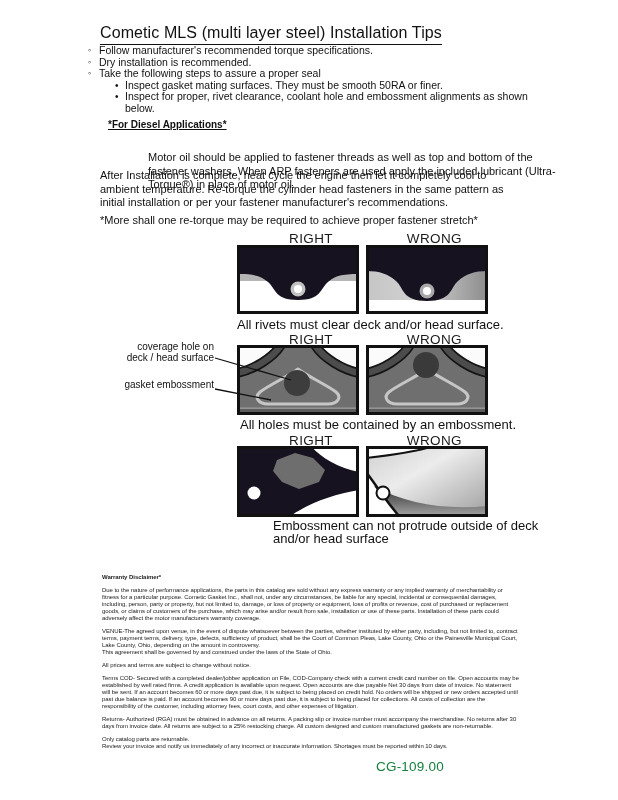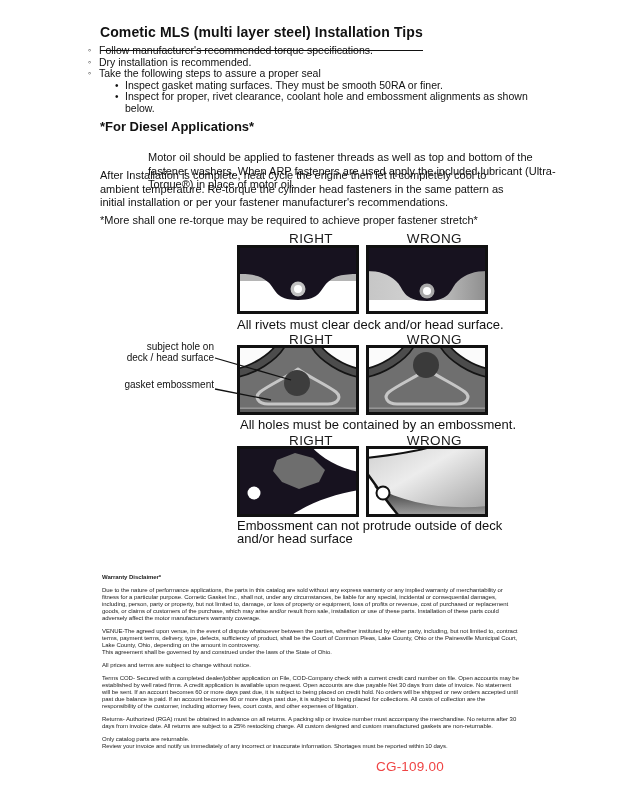--- a/index.html
+++ b/index.html
@@ -1,50 +1,50 @@
 <!DOCTYPE html>
 <html><head>
 <meta charset="utf-8">
 <style>
   html,body{margin:0;padding:0;background:#ffffff;}
   #page{position:relative;width:618px;height:800px;background:#ffffff;
         font-family:"Liberation Sans",sans-serif;color:#111;overflow:hidden;}
 
-  .title{position:absolute;left:100px;top:24px;font-size:14px;font-weight:bold;
-         border-bottom:1.6px solid #111;padding-bottom:10px;letter-spacing:.1px;}
+  .title{position:absolute;left:100px;top:24px;font-size:16px;font-weight:normal;
+         border-bottom:1.6px solid #111;padding-bottom:2px;letter-spacing:.1px;}
 
   .bullets{position:absolute;left:88px;top:45px;font-size:10.5px;line-height:11.6px;width:440px;}
   .b1{position:relative;padding-left:11px;}
   .b1 .mk{position:absolute;left:0;top:0;font-size:9px;}
   .b2{position:relative;padding-left:10px;margin-left:27px;}
   .b2 .mk{position:absolute;left:0;top:0;font-size:10px;}
 
-  .diesel-head{position:absolute;left:100px;top:119px;font-size:13px;font-weight:bold;}
+  .diesel-head{position:absolute;left:108px;top:119px;font-size:10px;font-weight:bold;text-decoration:underline;}
   .para{position:absolute;left:100px;width:420px;font-size:11px;line-height:13.6px;}
   .p1{top:151px;margin-left:48px;}
   .p2{top:169px;}
   .note{position:absolute;left:100px;top:214px;width:430px;font-size:11px;}
 
   .dg-label{position:absolute;width:70px;text-align:right;font-size:13.5px;letter-spacing:.4px;color:#1a1a1a;}
   .dg-box{position:absolute;width:122px;}
   .caption{position:absolute;font-size:13px;color:#111;}
-  .cap3{white-space:pre-line;line-height:13px;}
+  .cap3{white-space:pre-line;line-height:13px;margin-left:36px;}
 
   .callout{position:absolute;left:104px;width:110px;text-align:right;font-size:10px;
            line-height:10.8px;white-space:pre-line;color:#111;}
   .co1{top:342px;}
   .co2{top:380px;}
   .lines-overlay{position:absolute;left:85px;top:330px;pointer-events:none;}
 
   .legal{position:absolute;left:102px;top:574px;width:418px;font-size:6px;line-height:7px;
          letter-spacing:-0.05px;color:#222;}
   .legal .lh{font-weight:bold;margin:0 0 6px 0;}
   .legal p{margin:0 0 6px 0;white-space:pre-line;}
 
-  .doc-code{position:absolute;left:376px;top:759px;font-size:13.5px;color:#ef4444;letter-spacing:.2px;}
+  .doc-code{position:absolute;left:376px;top:759px;font-size:13.5px;color:#15803d;letter-spacing:.2px;}
 </style>
 </head>
 <body>
 
 <div id="page">
 
   <div class="title">Cometic MLS (multi layer steel) Installation Tips</div>
 
   <div class="bullets">
     <div class="b1"><span class="mk">◦</span><span>Follow manufacturer's recommended torque specifications.</span></div>
@@ -86,21 +86,21 @@
     <circle cx="61" cy="46" r="7.5" fill="#a9a9a9"></circle>
     <circle cx="61" cy="46" r="4" fill="#ffffff"></circle>
     <rect x="1.5" y="1.5" width="119" height="66" fill="none" stroke="#111" stroke-width="3"></rect>
   </svg>
 
   <div class="caption" style="left:237px;top:317px;">All rivets must clear deck and/or head surface.</div>
 
   <div class="dg-label" style="left:263px;top:332px;">RIGHT</div>
   <div class="dg-label" style="left:392px;top:332px;">WRONG</div>
 
-  <div class="callout co1">subject hole on
+  <div class="callout co1">coverage hole on
 deck / head surface</div>
   <div class="callout co2">gasket embossment</div>
 
   <svg class="dg-box" style="left:237px;top:345px;" width="122" height="70" viewBox="0 0 122 70">
     <rect x="0" y="0" width="122" height="70" fill="#6f6f6f"></rect>
     <rect x="2" y="62.5" width="118" height="1.4" fill="#9a9a9a"></rect>
     <rect x="2" y="64" width="118" height="6" fill="#5c5c5c"></rect>
     <path d="M0,0 H44 C36,13 16,25 0,28 Z" fill="#fbfbfb"></path>
     <path d="M44,0 C36,13 16,25 0,28" fill="none" stroke="#141414" stroke-width="10"></path>
     <path d="M44,0 C36,13 16,25 0,28" fill="none" stroke="#4c4c4c" stroke-width="6.5"></path>

